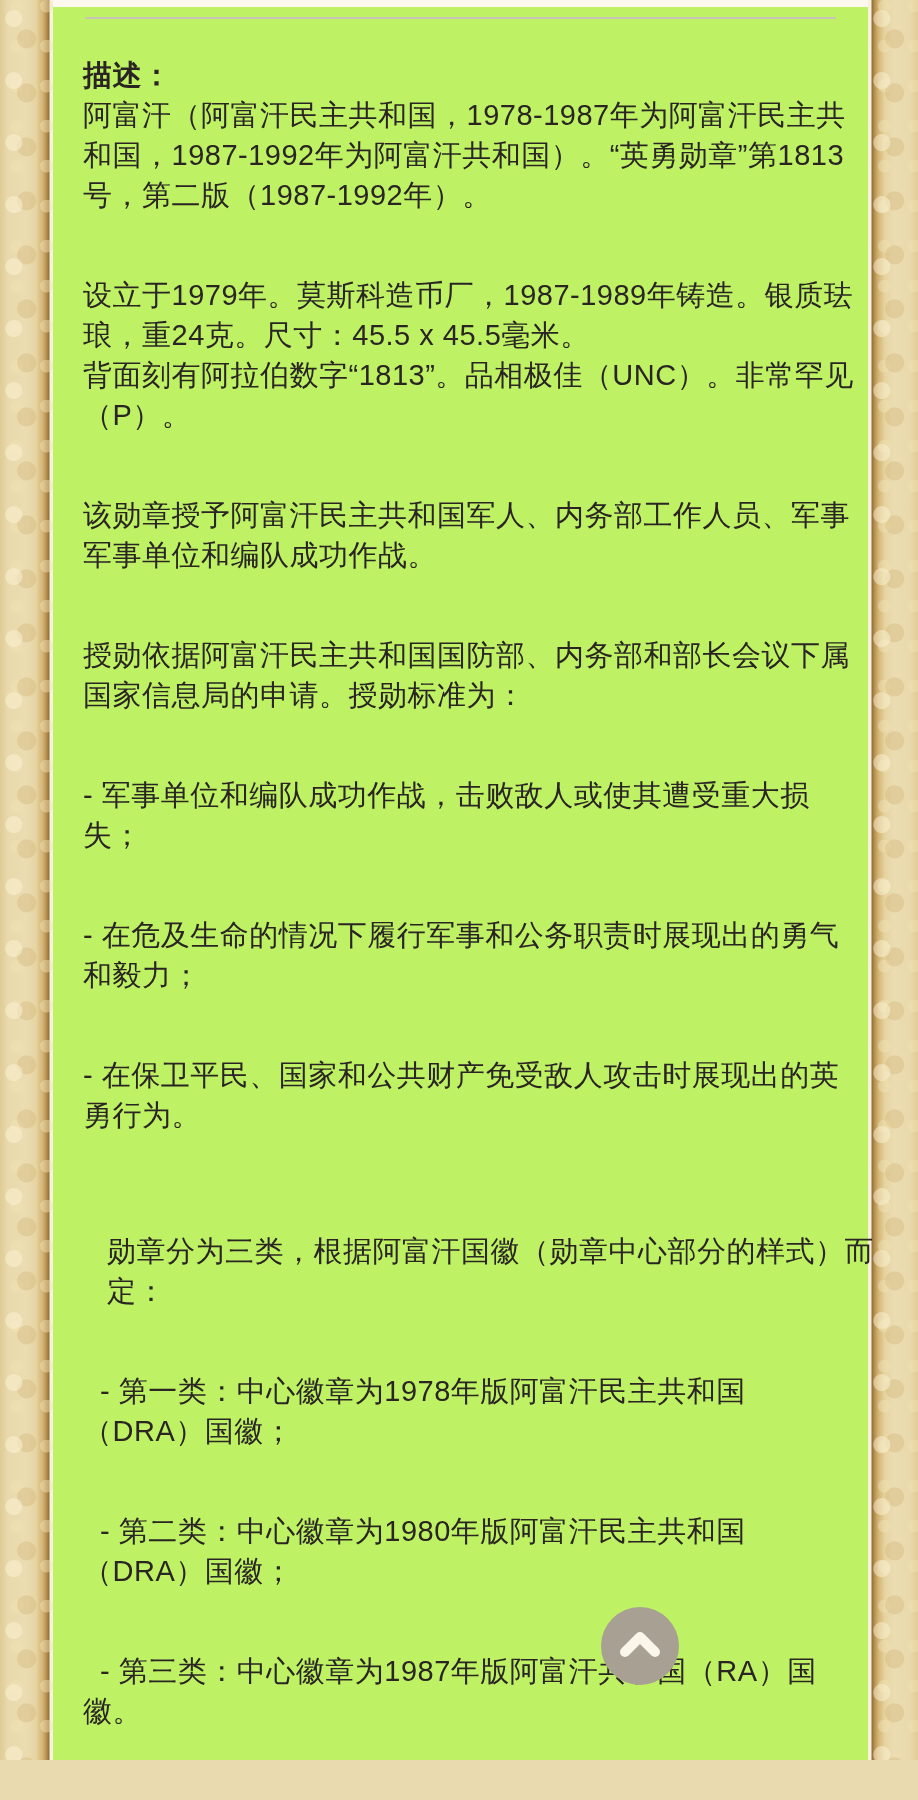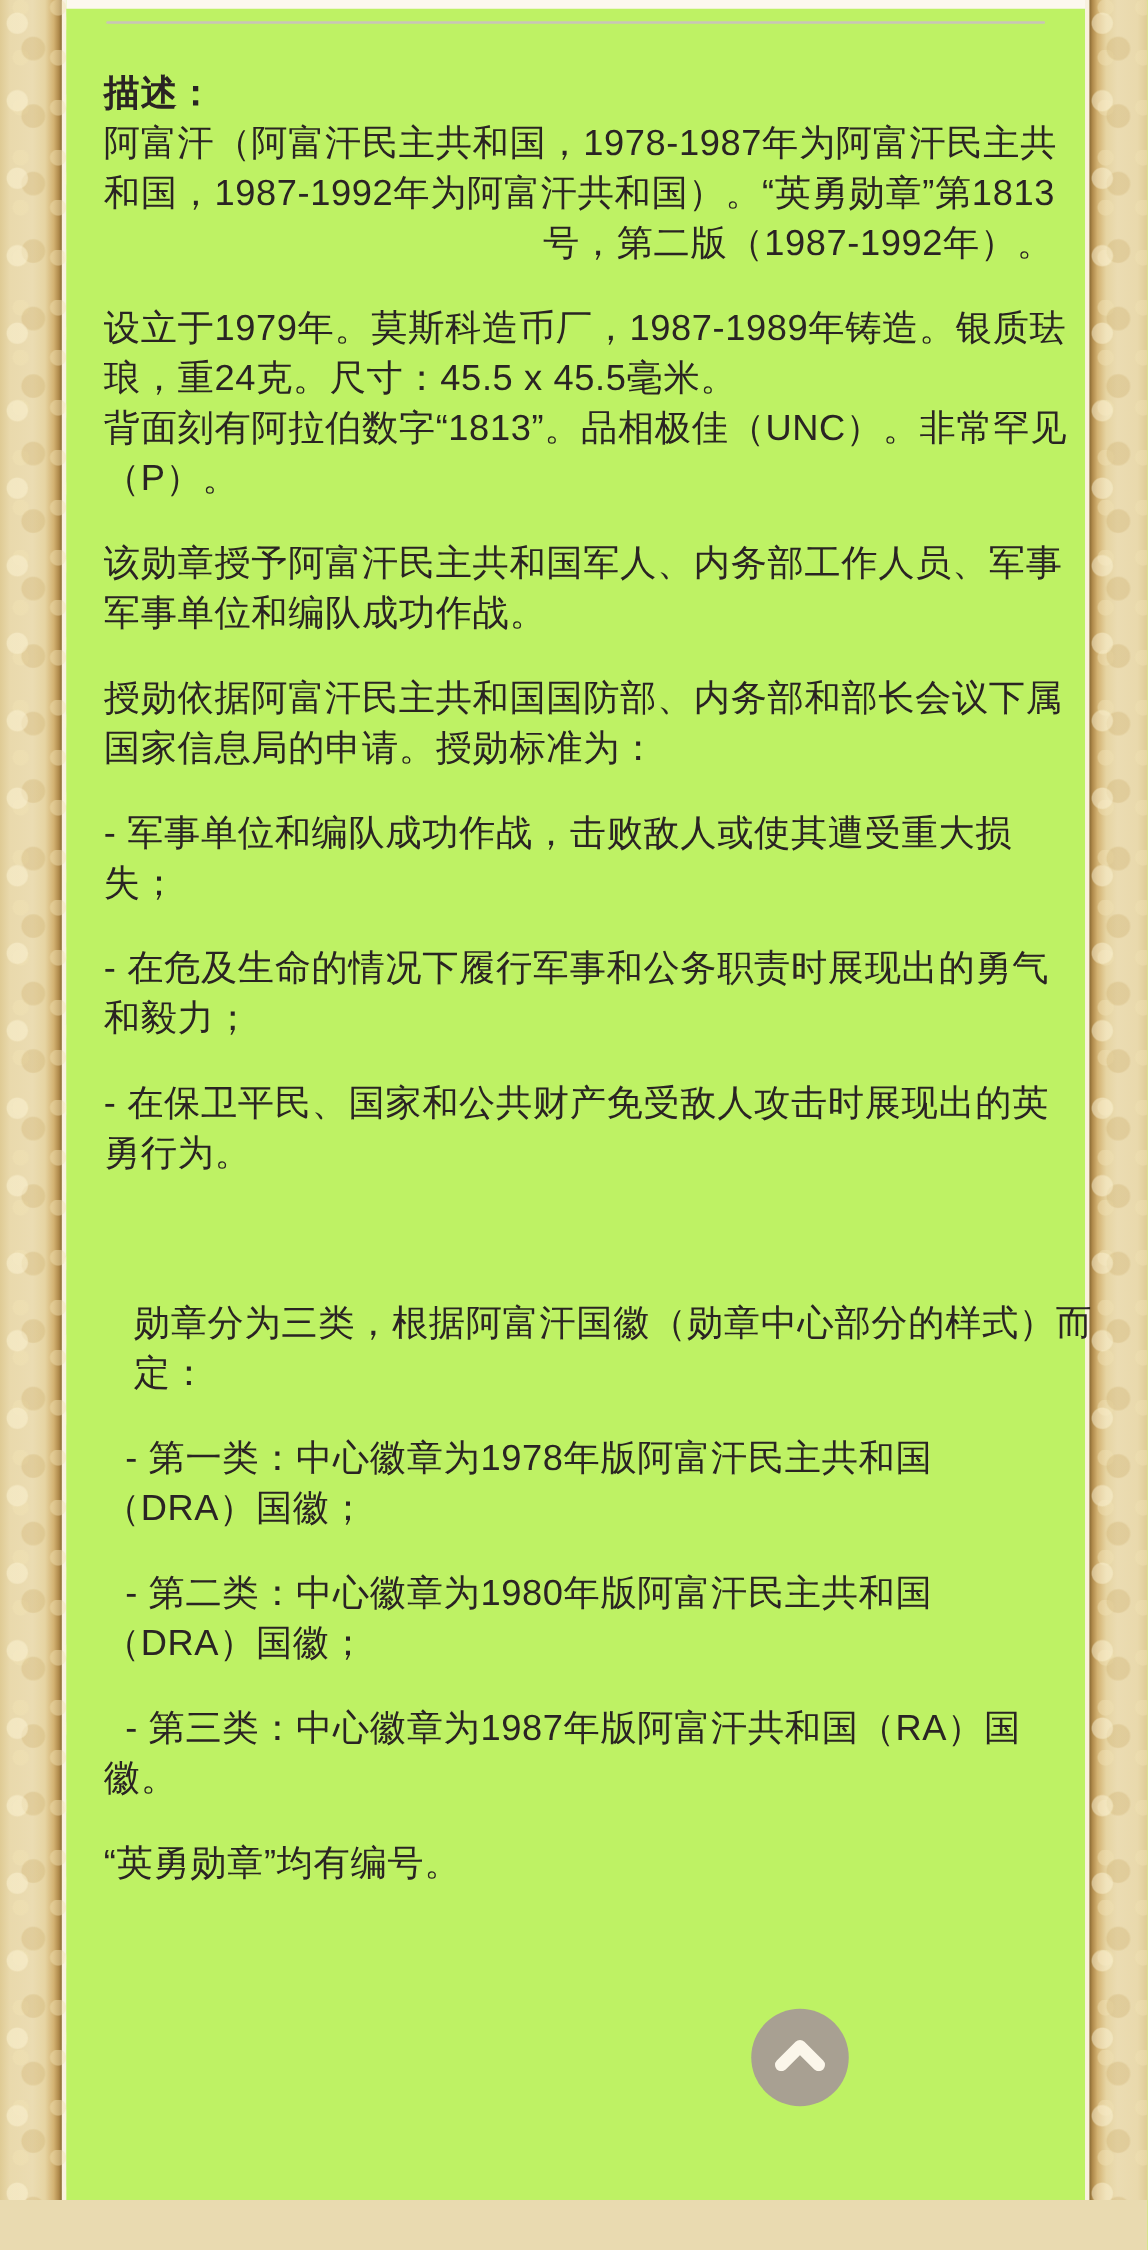--- a/index.html
+++ b/index.html
@@ -47,22 +47,22 @@
   }
   .text-area{
     position:absolute;left:83px;top:55px;width:760px;
     color:#2a2423;
   }
   .tline{
     font-size:29px;line-height:40px;white-space:pre;
     letter-spacing:0.5px;
   }
   .heading{font-weight:700;}
-  .para{margin-top:28px;}
-  .para.none{margin-top:0;text-align:right;}
+  .para{margin-top:60px;}
+  .para.none{margin-top:0;}
   .para.large{margin-top:96px;margin-left:24px;}
   
   .back-top{
     position:absolute;left:601px;top:1607px;width:78px;height:78px;
     border-radius:50%;background:#a8a092;border:none;cursor:pointer;
     display:flex;align-items:center;justify-content:center;padding:0;
   }
   .back-top svg{display:block;margin-top:-4px;}
   
   .scroll-track{

